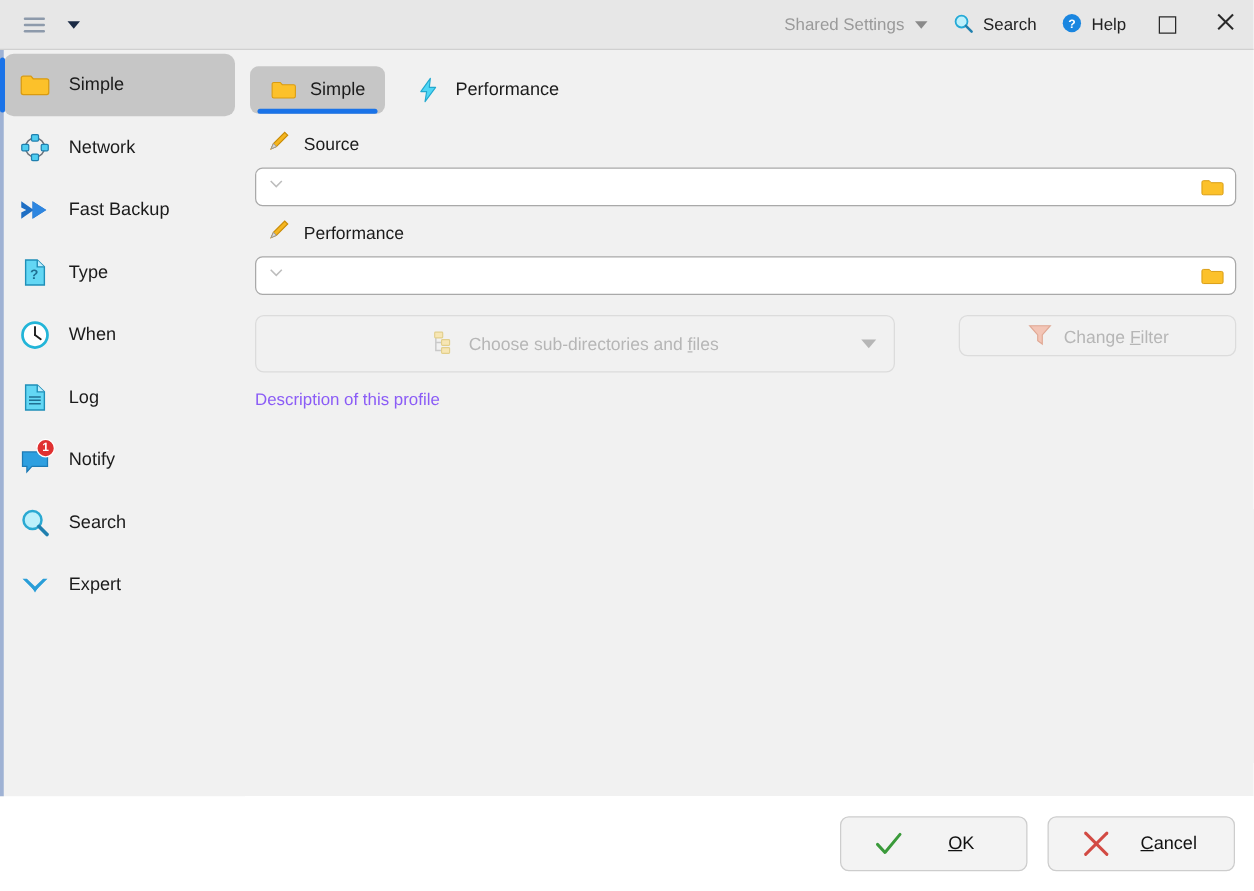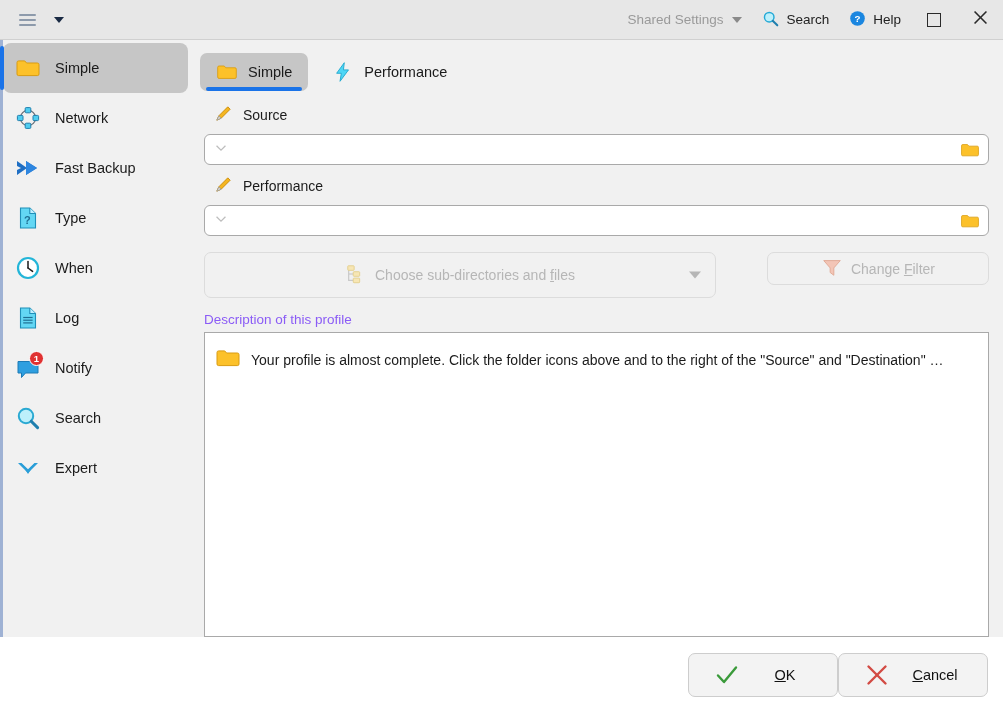--- a/index.html
+++ b/index.html
@@ -186,21 +186,21 @@
   }
   .desc-line { display: flex; align-items: center; gap: 10px; }
   .desc-text {
     font-size: 14px; color: #1b1b1b;
     white-space: nowrap; overflow: hidden; text-overflow: ellipsis;
   }
 
   .footer {
     height: 76px; flex: 0 0 76px;
     display: flex; align-items: center; justify-content: flex-end;
-    padding: 0 15px 0 0;
+    gap: 16px; padding: 0 15px 0 0;
     background: #ffffff;
   }
   .foot-btn {
     display: flex; align-items: center; justify-content: center;
     width: 150px; height: 44px;
     background: #f3f3f3; border: 1px solid #cdcdcd; border-radius: 7px;
     font-size: 14.5px; color: #111;
     cursor: pointer; position: relative; gap: 14px;
   }
   .foot-btn .fi { width: 30px; height: 30px; display: flex; align-items: center; justify-content: center; }
@@ -461,30 +461,20 @@
           <span>
             <svg width="22" height="22" viewBox="0 0 24 24">
               <path d="M3 5 H21 L14 13 V21 L10 18 V13 Z" fill="#f3c5b6" stroke="#e0a894" stroke-width="1"></path>
             </svg>
           </span>
           <span>Change <u>F</u>ilter</span>
         </div>
       </div>
 
       <div class="desc-label">Description of this profile</div>
-      <div class="desc-box">
-        <div class="desc-line">
-          <span>
-            <svg width="26" height="26" viewBox="0 0 26 26">
-              <path d="M2 7.5a1.6 1.6 0 0 1 1.6-1.6h6.1l1.9 2.1h10.8A1.6 1.6 0 0 1 24 9.6v9.4a1.6 1.6 0 0 1-1.6 1.6H3.6A1.6 1.6 0 0 1 2 19z" fill="#fcc12a" stroke="#d99b10" stroke-width="1"></path>
-            </svg>
-          </span>
-          <span class="desc-text">Your profile is almost complete. Click the folder icons above and to the right of the "Source" and "Destination" …</span>
-        </div>
-      </div>
 
     </div>
   </div>
 
   <div class="footer">
     <div class="foot-btn">
       <span class="fi">
         <svg width="26" height="26" viewBox="0 0 26 26">
           <path d="M4 13.5 L10 20 L22 5.5" fill="none" stroke="#3a9a3a" stroke-width="2.4" stroke-linecap="round" stroke-linejoin="round"></path>
         </svg>

